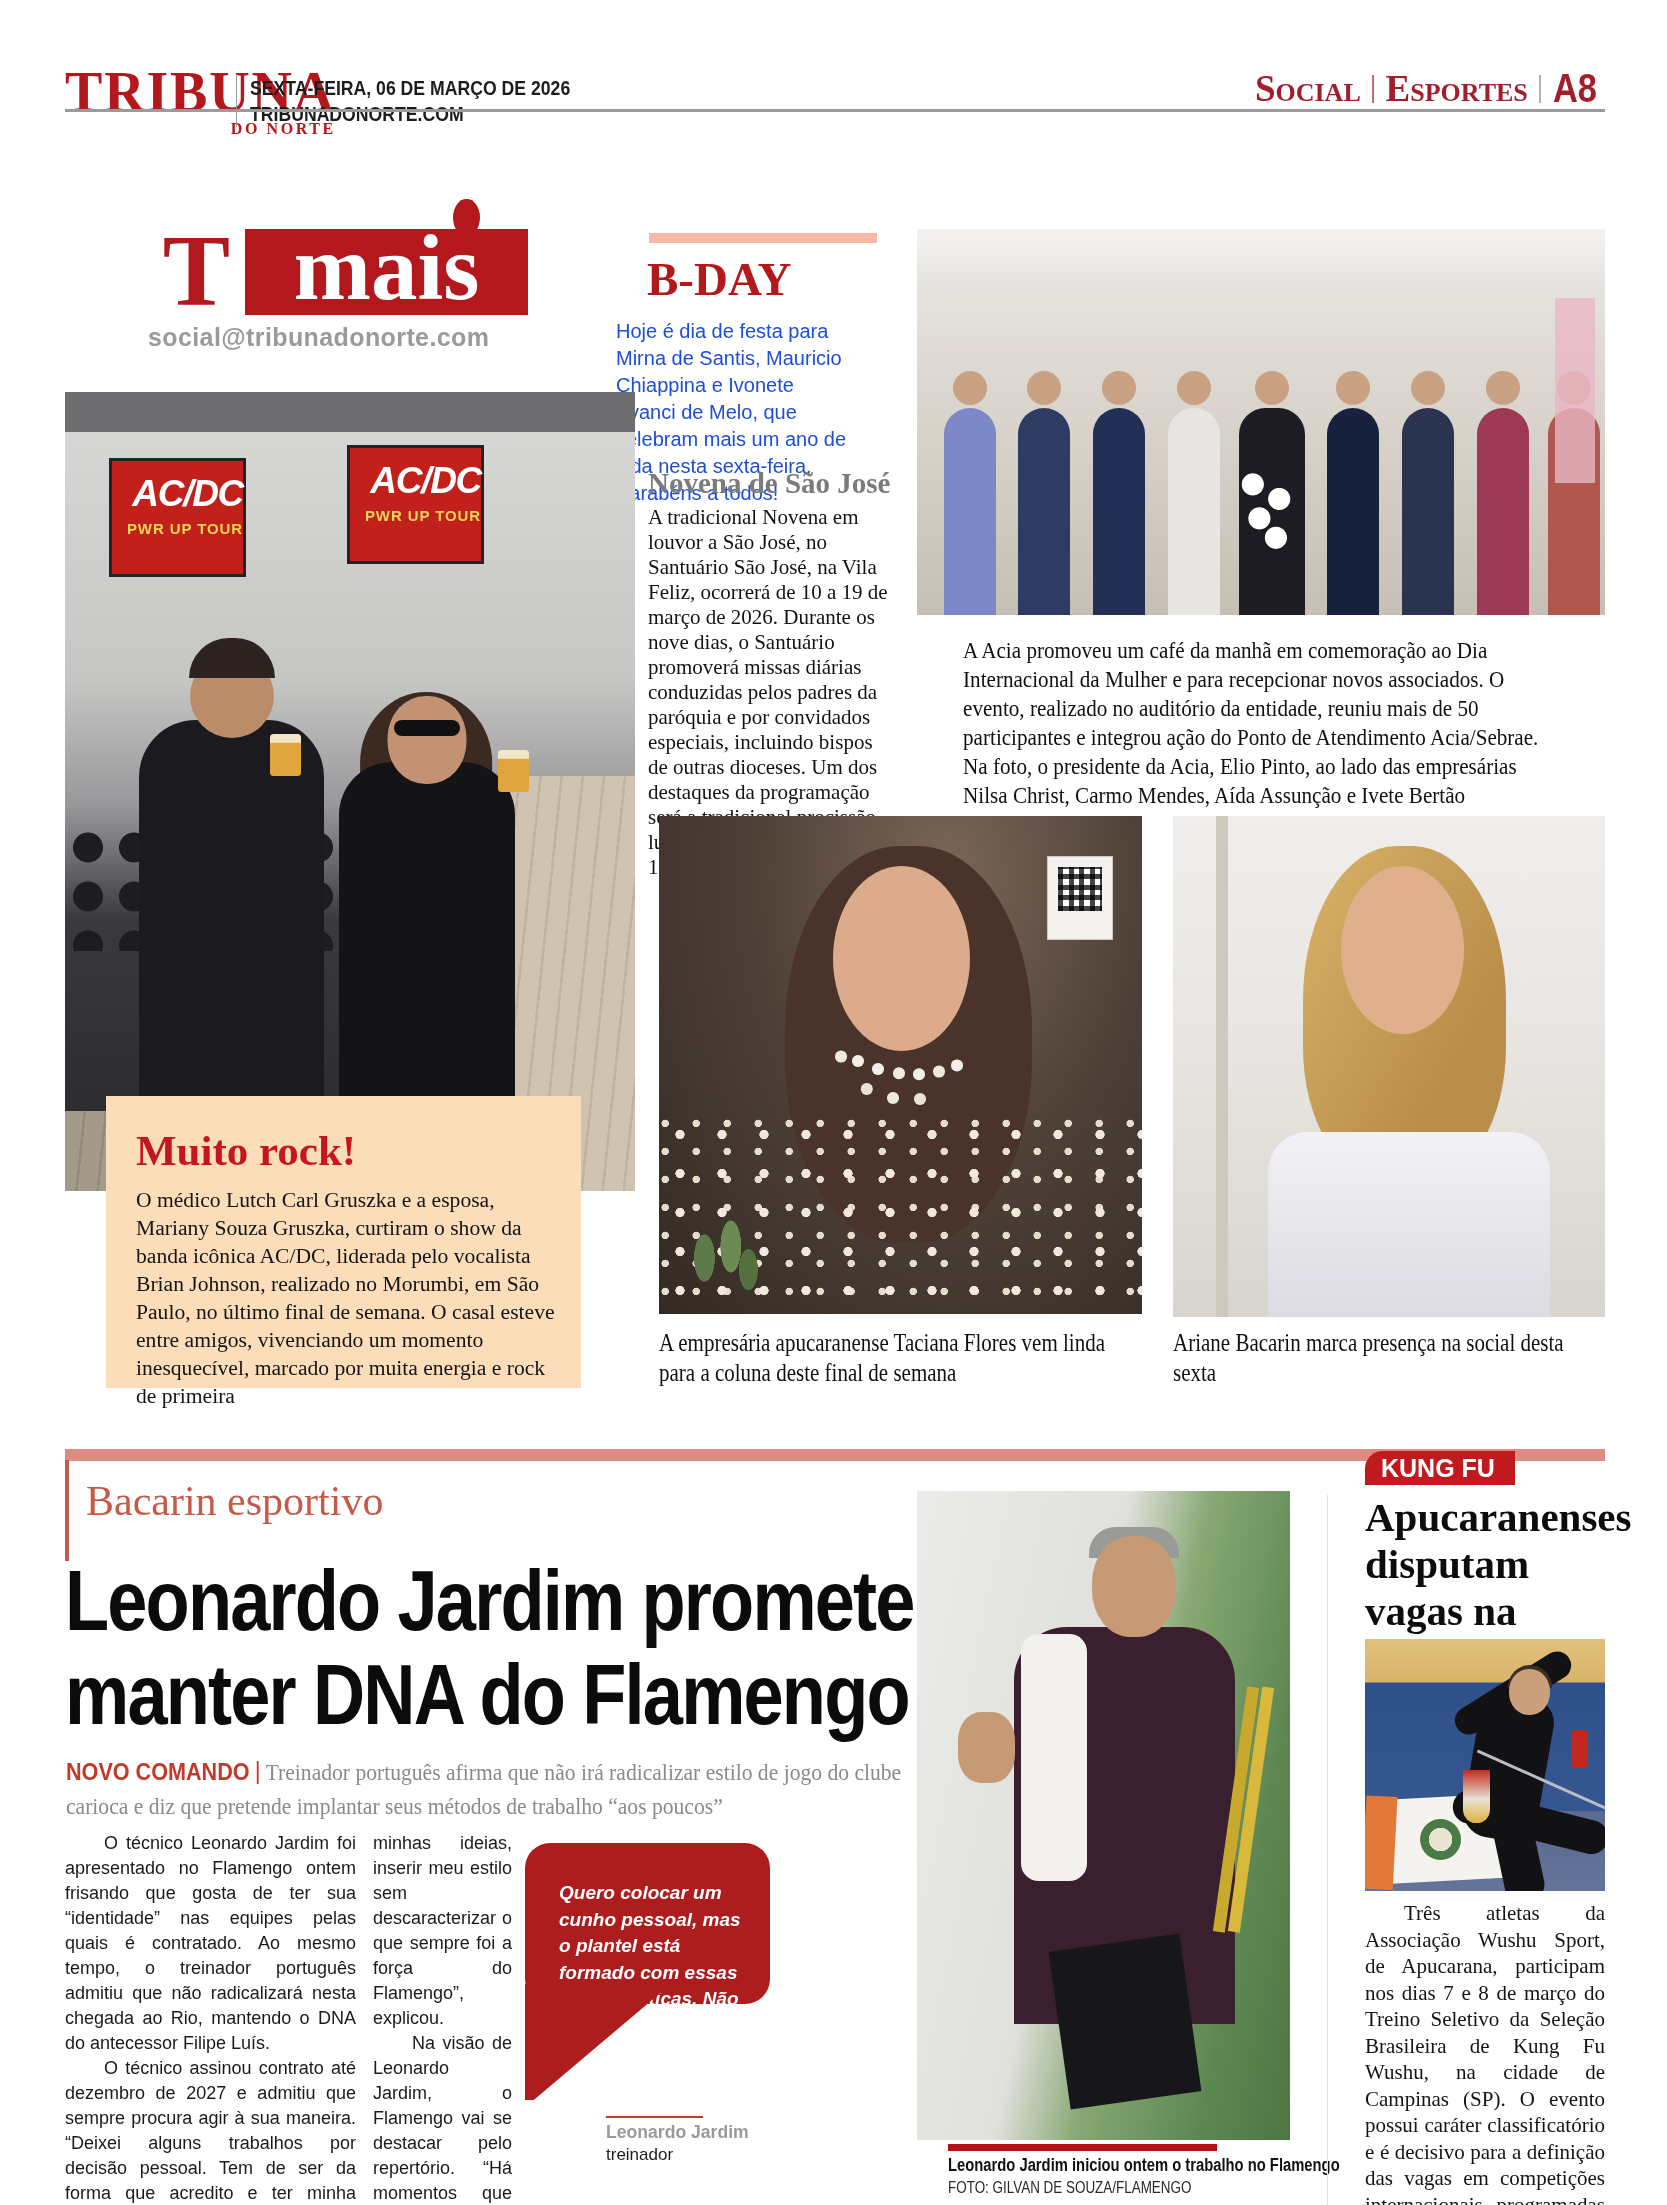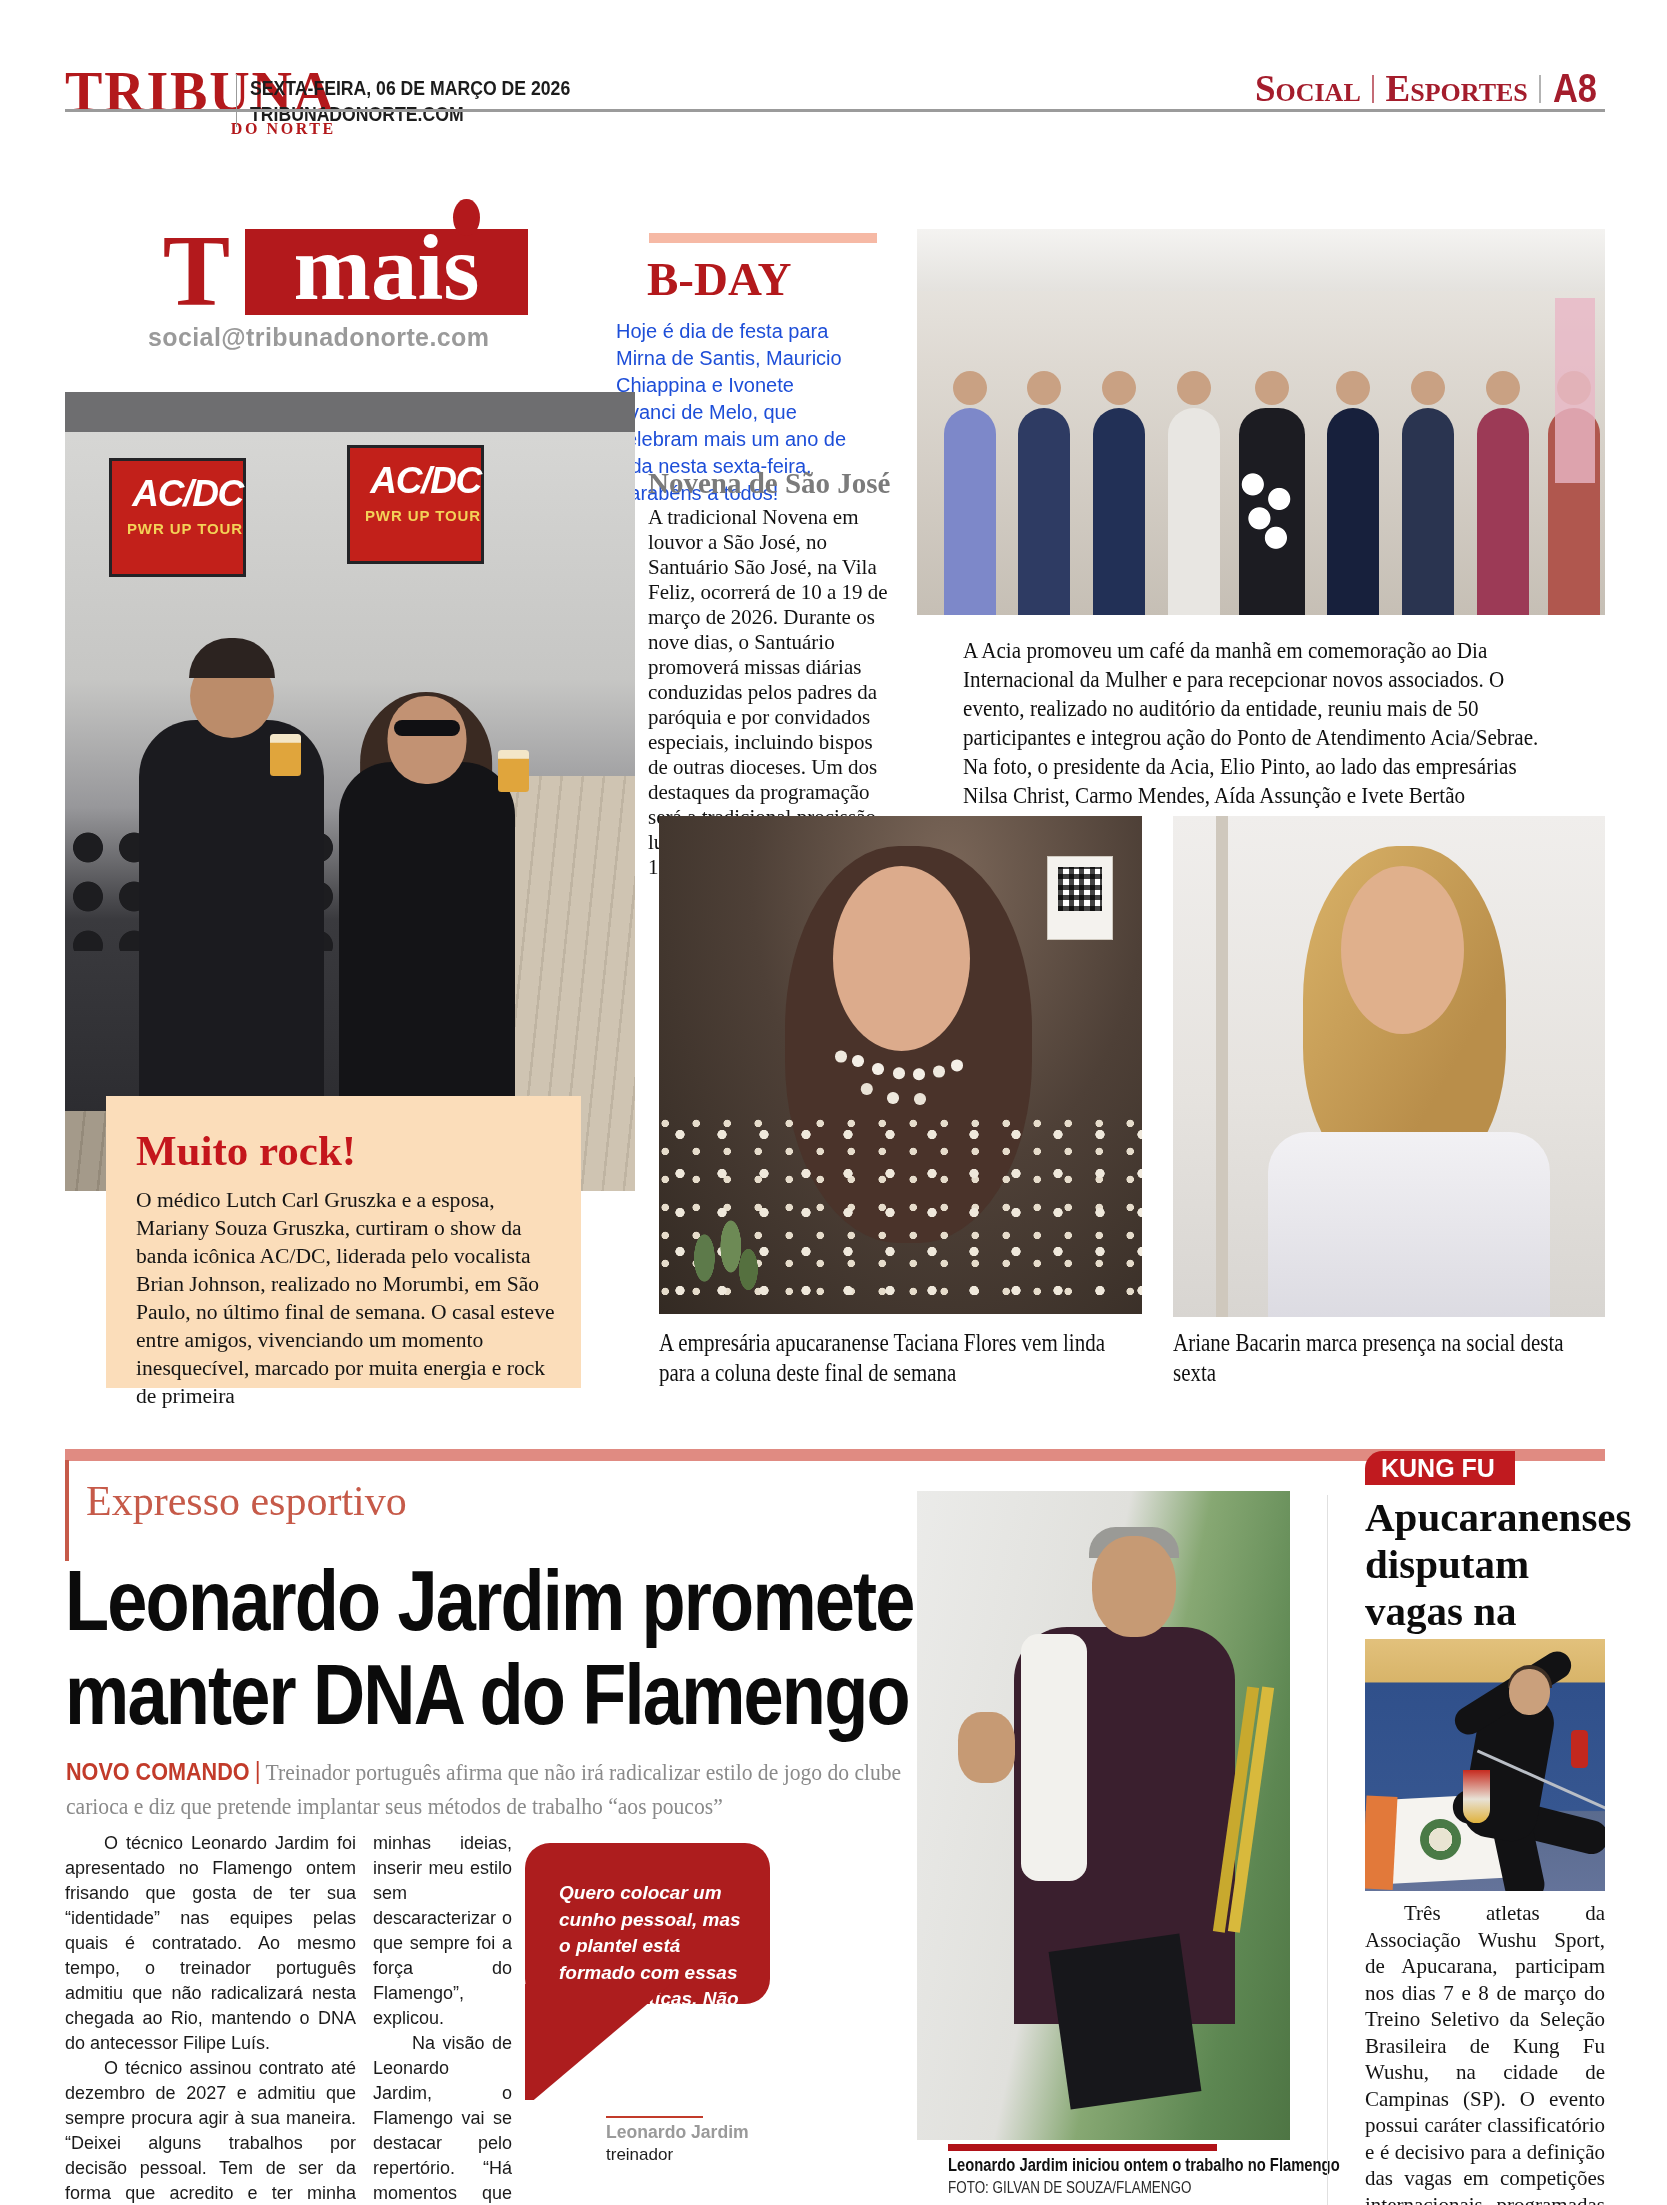--- a/index.html
+++ b/index.html
@@ -282,21 +282,21 @@
   <div class="photo ph-ari">
     <div class="ari-frame"></div>
     <div class="ari-hair"></div>
     <div class="ari-face"></div>
     <div class="ari-shirt"></div>
   </div>
   <div class="abs cap2 ari-cap"><span class="sqz" style="white-space:normal;width:503px">Ariane Bacarin marca presença na social desta sexta</span></div>
 
   <div class="abs es-rule"></div>
   <div class="abs es-vbar"></div>
-  <div class="abs es-kicker">Expresso esportivo</div>
+  <div class="abs es-kicker">Bacarin esportivo</div>
 
   <div class="abs hl">
     <span class="sqz">Leonardo Jardim promete</span><br>
     <span class="sqz">manter DNA do Flamengo</span>
   </div>
 
   <div class="abs deck">
     <span class="sqz9" style="width:988px">
       <b>NOVO COMANDO</b><span class="dsep"></span><span>Treinador português afirma que não irá radicalizar estilo de jogo do clube carioca e diz que pretende implantar seus métodos de trabalho “aos poucos”</span>
     </span>

